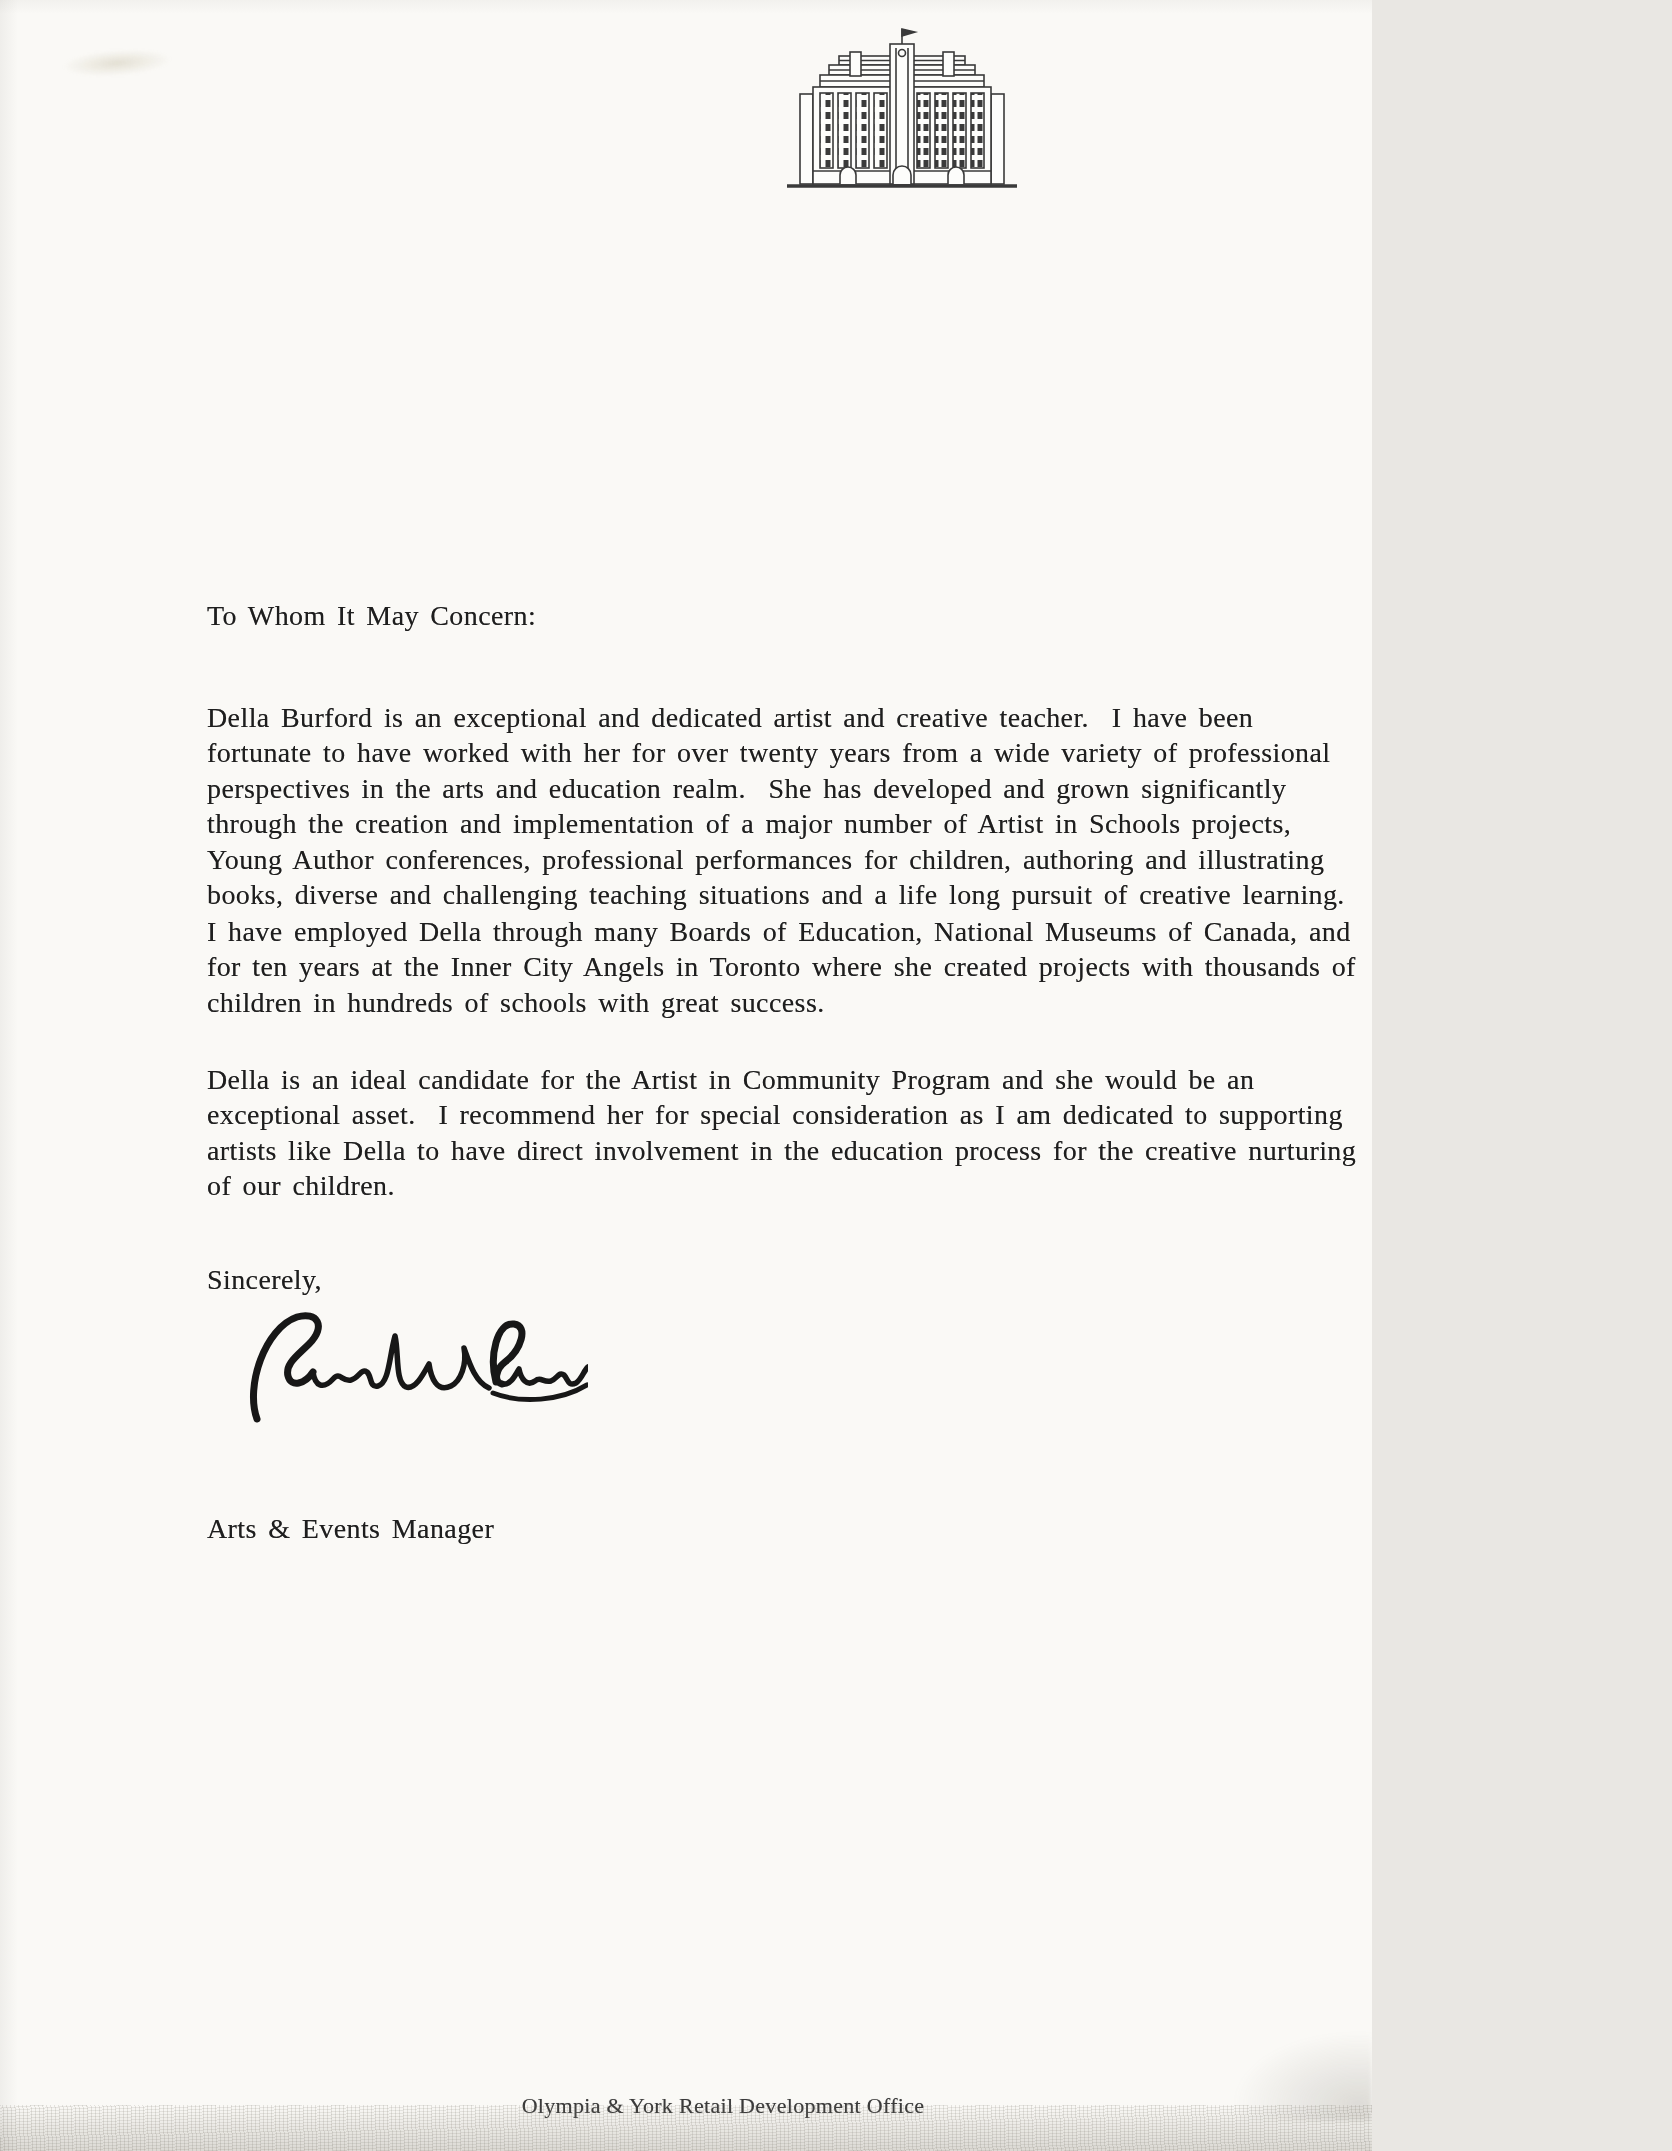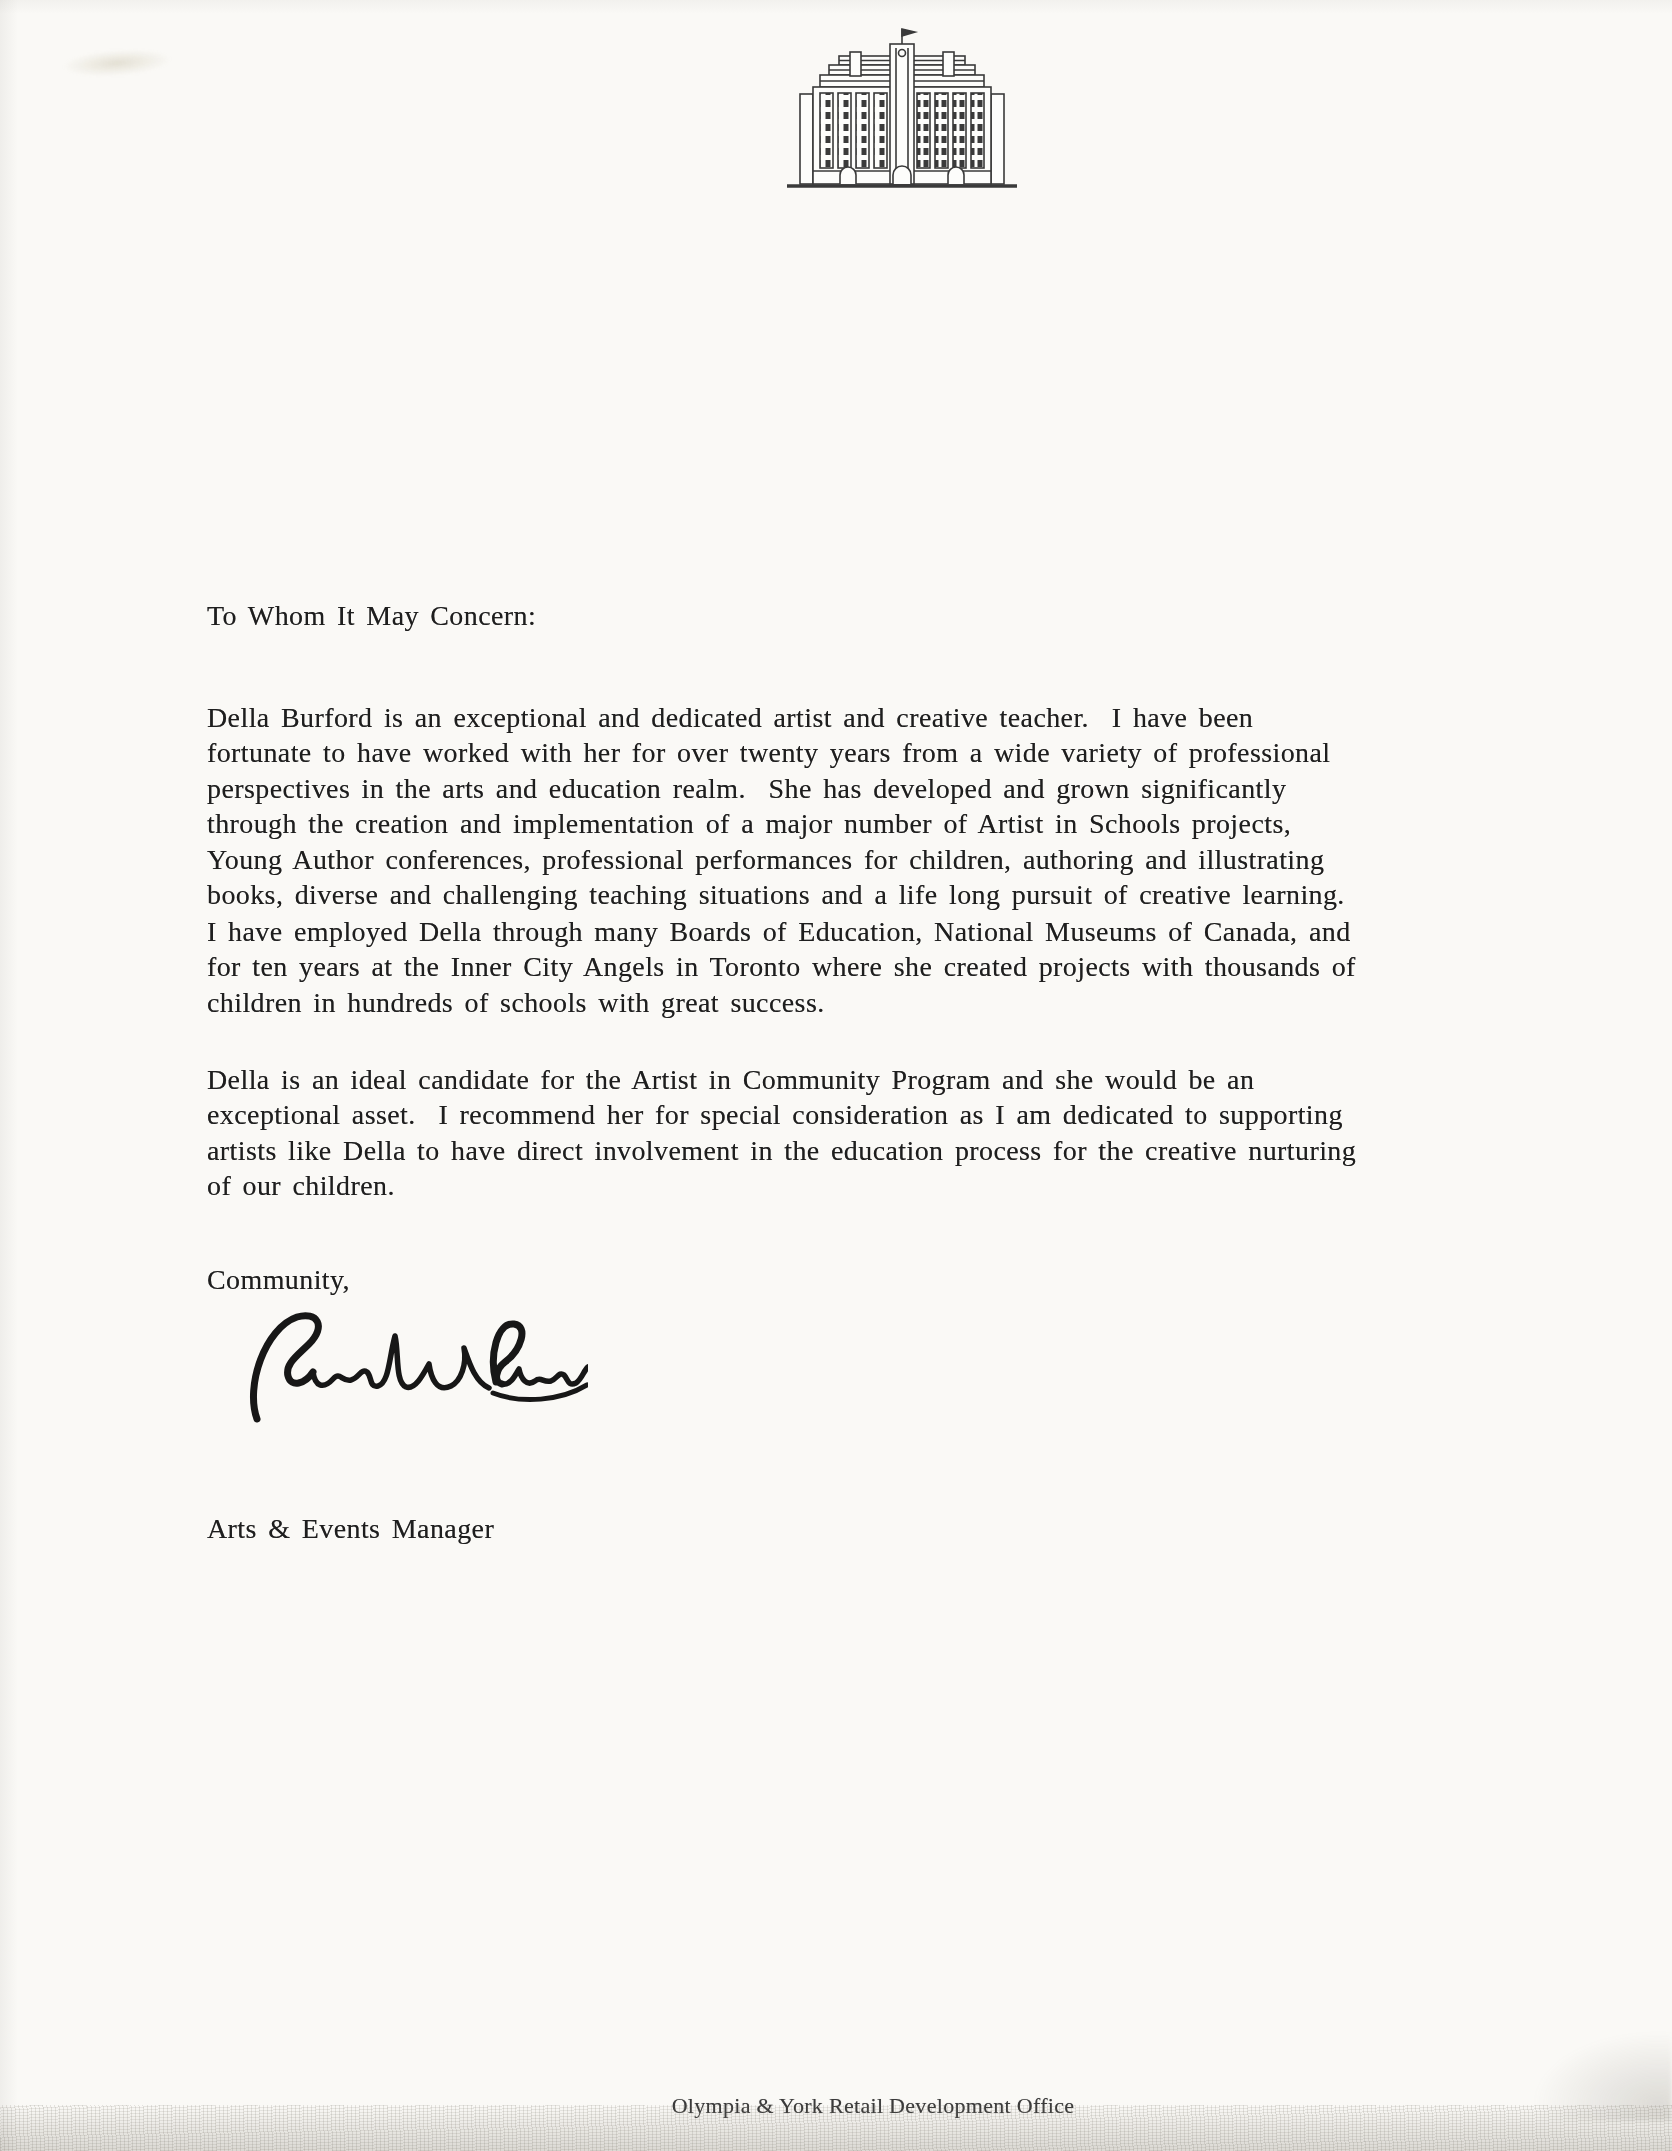--- a/index.html
+++ b/index.html
@@ -1,18 +1,18 @@
 <!DOCTYPE html>
 <html><head>
 <meta charset="utf-8">
 <style>
   html,body{margin:0;padding:0;background:#e9e7e3;}
   .page{
     position:relative;
-    width:1672px;height:2151px;
+    width:1372px;height:2151px;
     background:#faf9f6;
     font-family:"Liberation Serif", serif;
     color:#1f1f1f;
     overflow:hidden;
   }
   
   .page::before{
     content:"";position:absolute;inset:0;pointer-events:none;
     background:
       linear-gradient(to right, rgba(90,88,82,.07), rgba(90,88,82,0) 18px),
@@ -106,21 +106,21 @@
 Young Author conferences, professional performances for children, authoring and illustrating
 books, diverse and challenging teaching situations and a life long pursuit of creative learning.</div>
   <div class="lettertext para3">Della is an ideal candidate for the Artist in Community Program and she would be an
 exceptional asset.  I recommend her for special consideration as I am dedicated to supporting
 artists like Della to have direct involvement in the education process for the creative nurturing
 of our children.</div>
   <div class="lettertext para2">I have employed Della through many Boards of Education, National Museums of Canada, and
 for ten years at the Inner City Angels in Toronto where she created projects with thousands of
 children in hundreds of schools with great success.</div>
 
-  <div class="lettertext closing">Community,</div>
+  <div class="lettertext closing">Sincerely,</div>
 
   <div class="signature">
     <svg viewBox="0 0 345 135" width="345" height="135" aria-hidden="true">
       <g fill="none" stroke="#171717" stroke-linecap="round" stroke-linejoin="round">
         <path stroke-width="7" d="M14,121 C2,88 22,30 54,19 C74,13 84,28 66,46 C54,58 42,66 45,78 C48,90 62,86 70,74"></path>
         <path stroke-width="5.5" d="M70,74 C72,88 80,92 90,81 C97,73 99,84 108,82 C116,80 118,70 124,74 C129,78 126,90 135,88 C146,85 146,60 152,38 C156,55 152,84 163,89 C172,92 180,77 186,66 C188,80 194,95 208,88 C218,83 224,66 221,50 C226,64 232,84 246,90"></path>
         <path stroke-width="7" d="M253,84 C246,58 254,24 271,26 C286,28 278,52 262,64 C253,71 250,84 259,86"></path>
         <path stroke-width="5.5" d="M259,86 C267,88 272,78 276,71 C278,81 284,89 292,83 C298,78 300,85 308,83 C314,81 316,73 321,77 C325,81 325,89 333,85 C339,81 341,72 345,69"></path>
         <path stroke-width="5" d="M250,95 C278,106 318,103 344,87"></path>
       </g>

